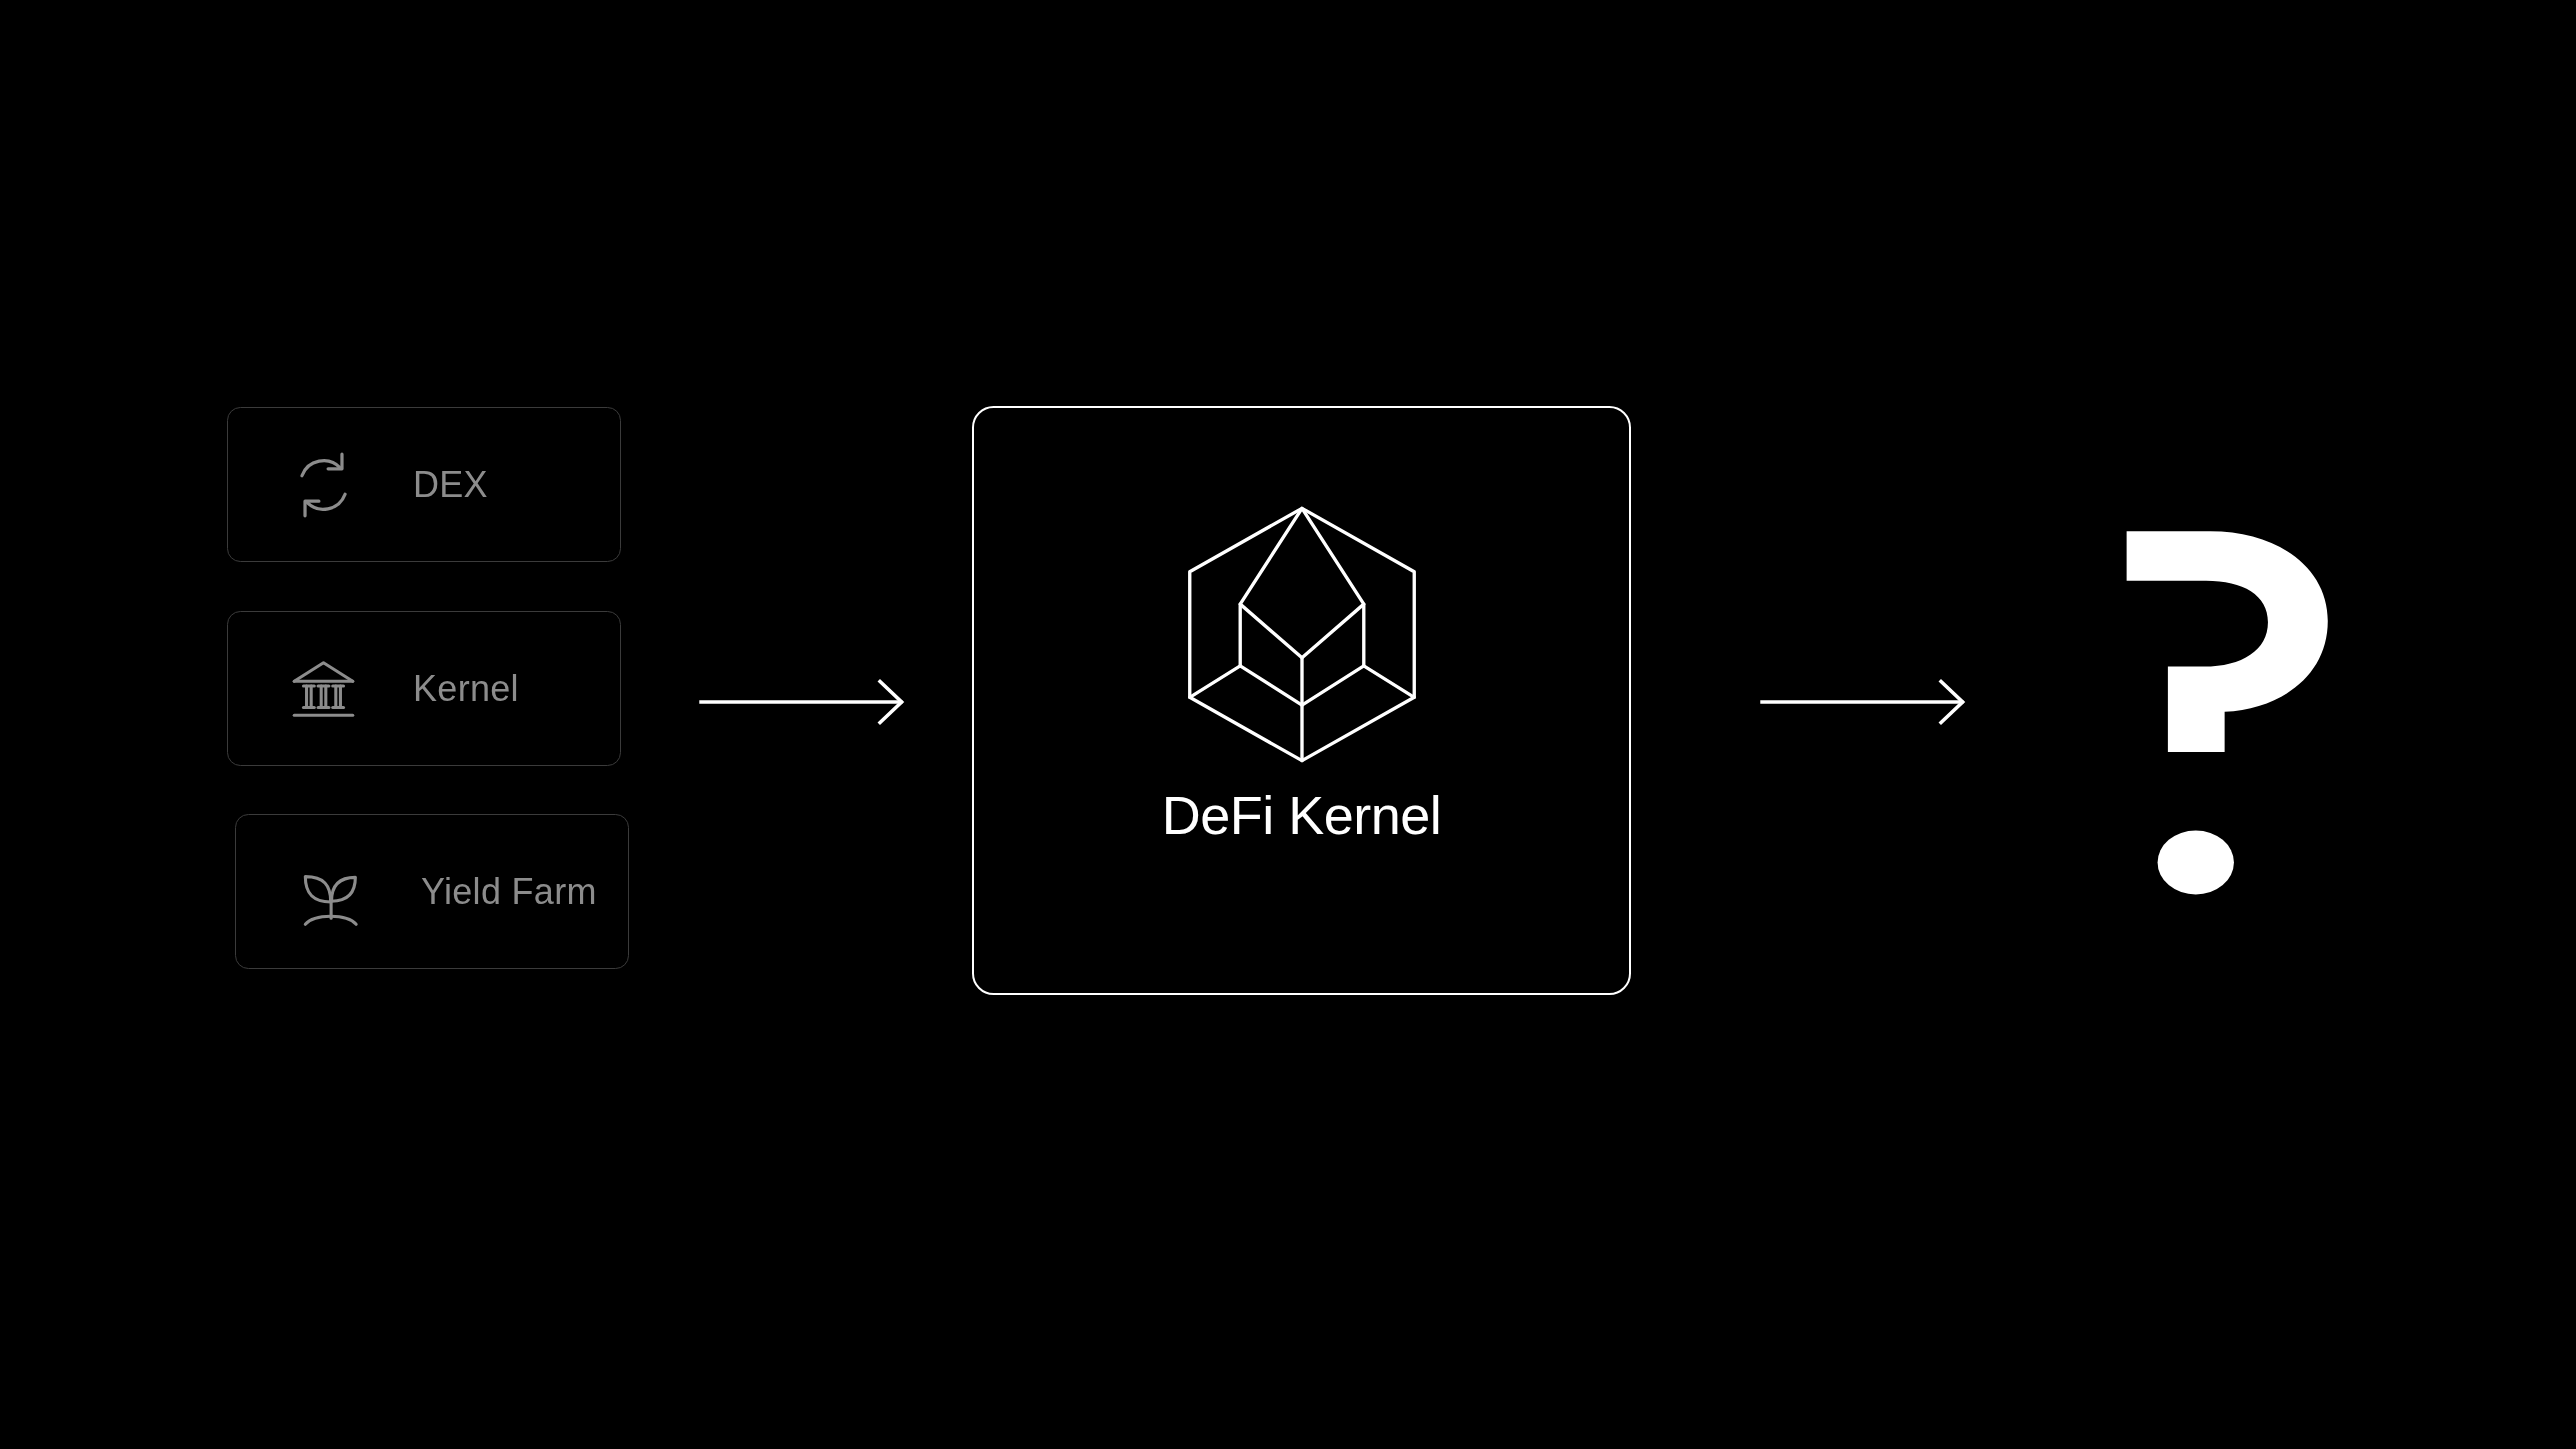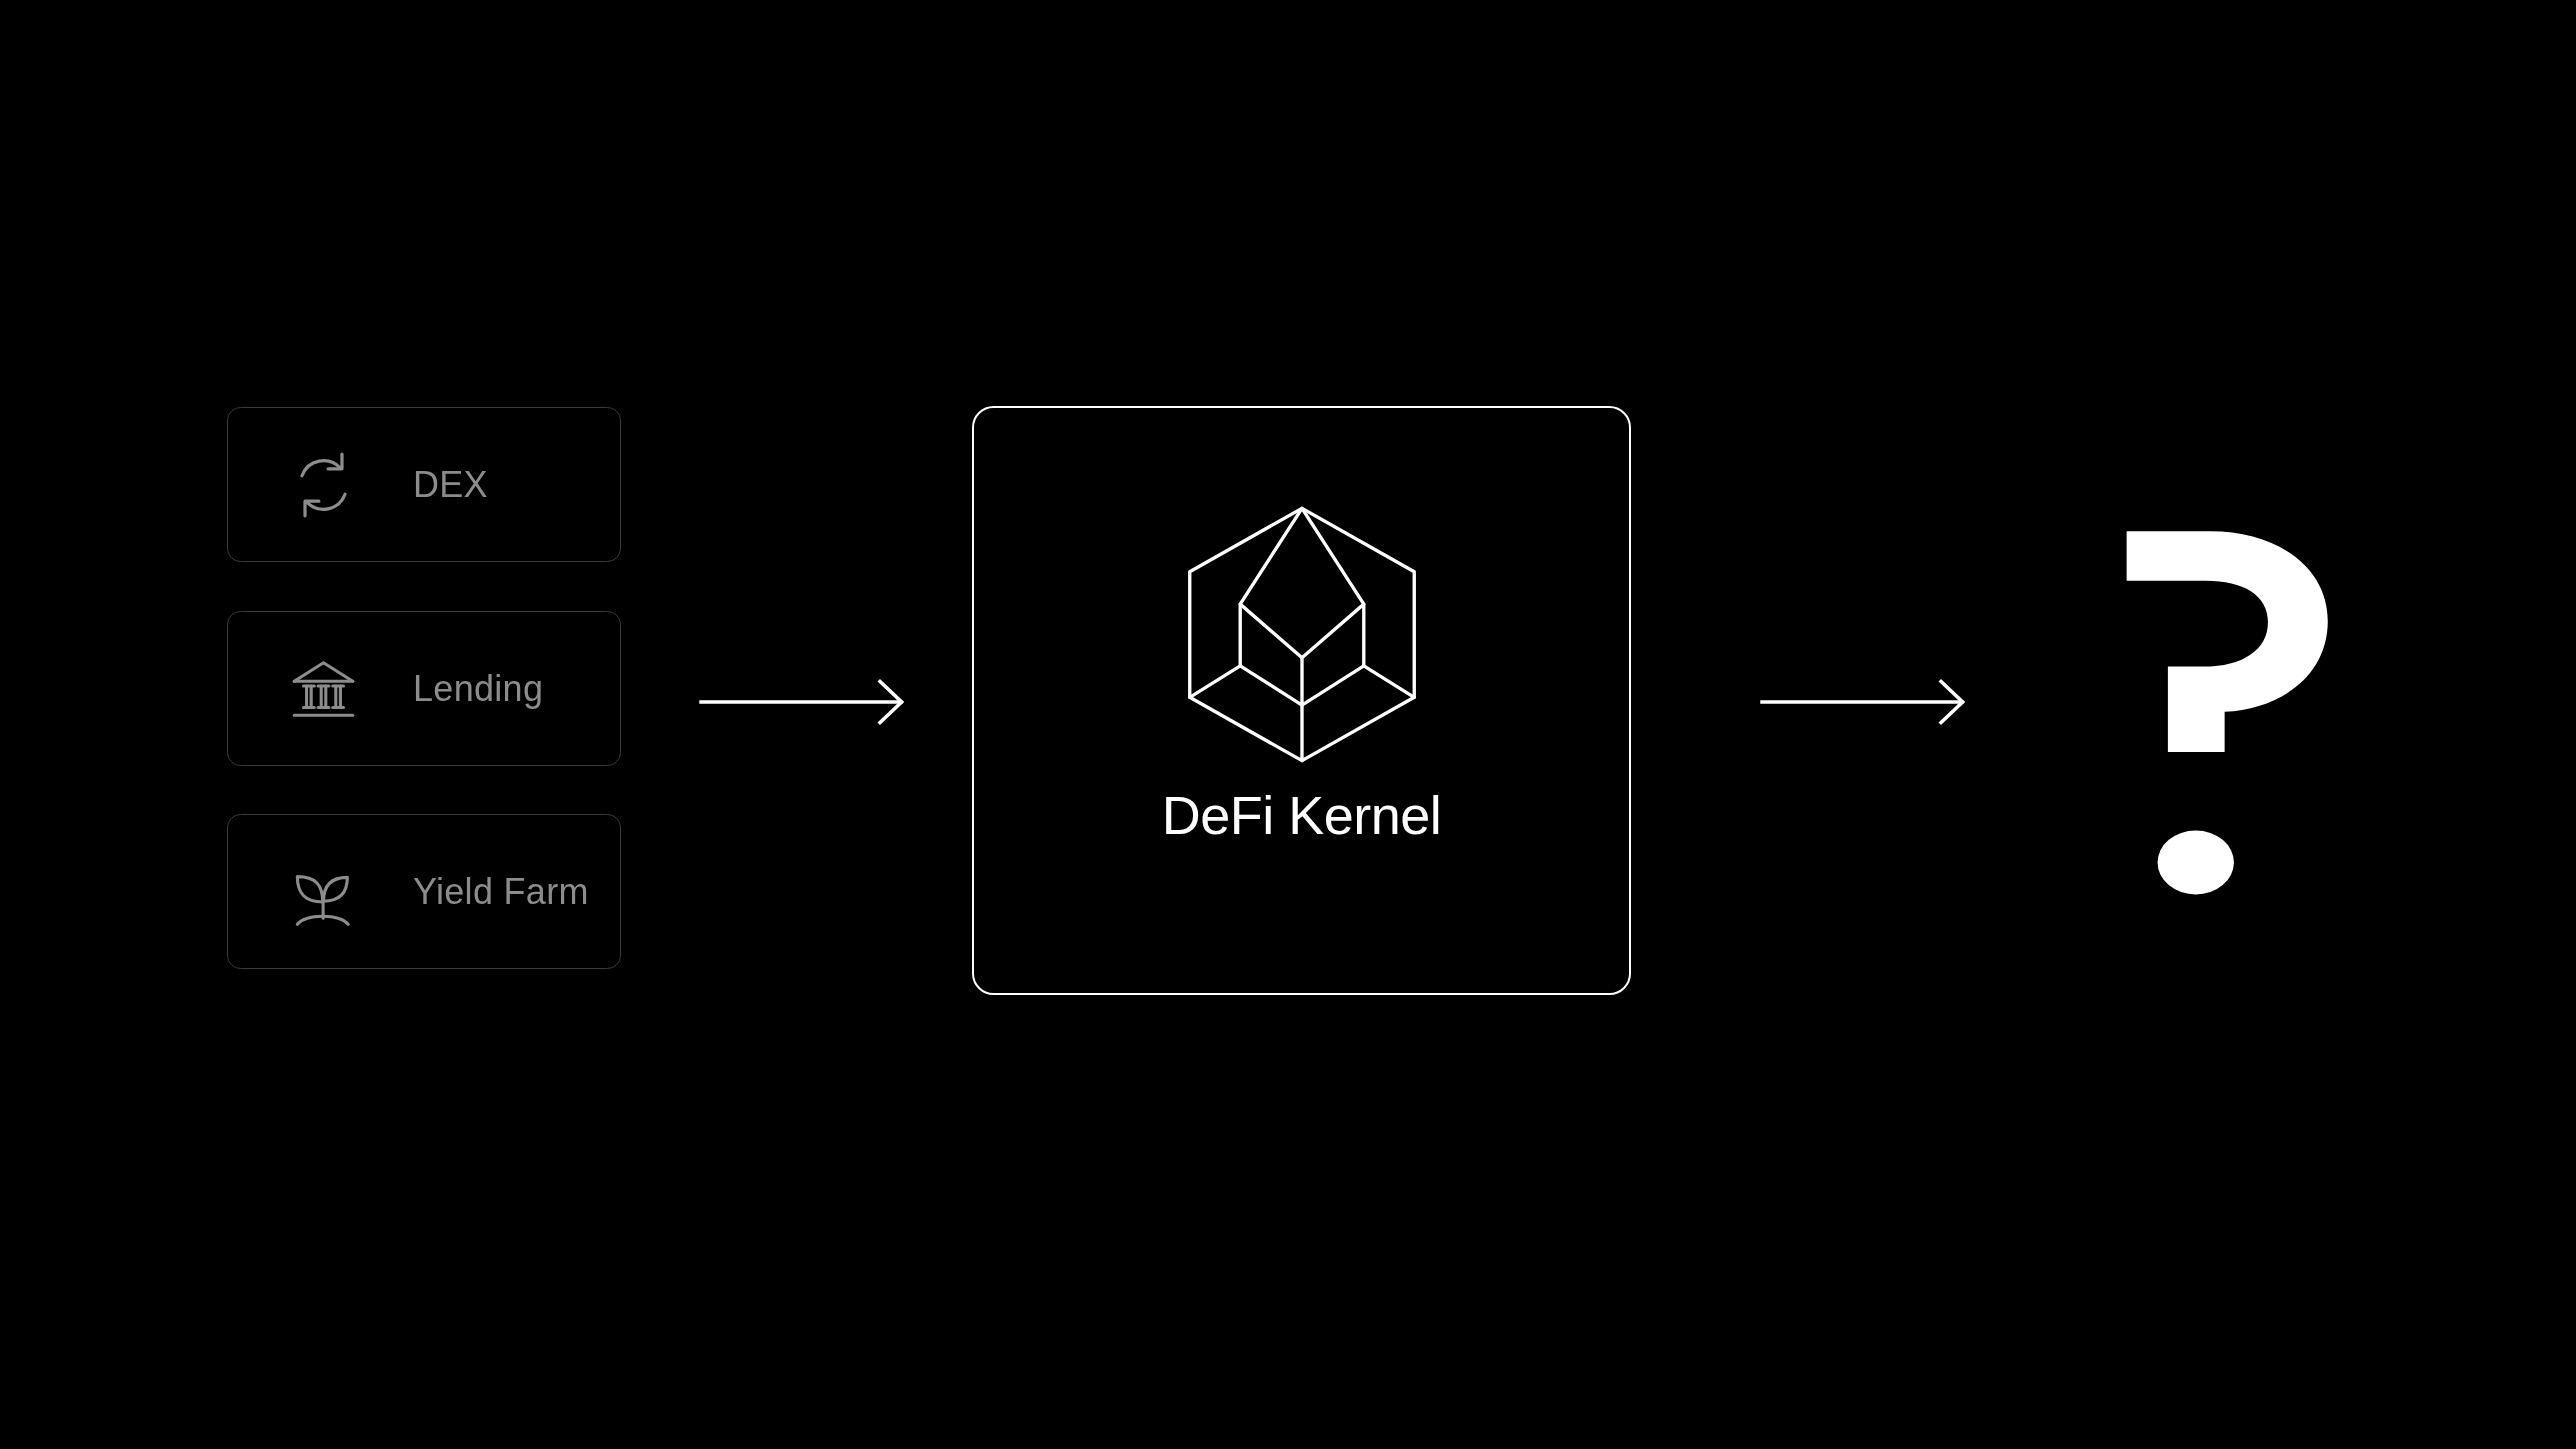--- a/index.html
+++ b/index.html
@@ -30,21 +30,21 @@
     height: 155px;
     box-sizing: border-box;
     border: 1.5px solid #3b3b3b;
     border-radius: 13.4px;
     background: #000000;
     display: flex;
     align-items: center;
   }
   .card-1 { top: 407px; }
   .card-2 { top: 611px; }
-  .card-3 { top: 814px; }
+  .card-3 { top: 814px; margin-left: 8px; }
 
   .card-icon {
     position: absolute;
     left: 57px;
     top: 50%;
     transform: translateY(-50%);
     width: 77px;
     height: 77px;
     display: block;
   }
@@ -159,21 +159,21 @@
           <line x1="43" y1="74" x2="57" y2="74"></line>
 
           <line x1="62" y1="46" x2="76" y2="46"></line>
           <line x1="66" y1="46" x2="66" y2="74"></line>
           <line x1="72" y1="46" x2="72" y2="74"></line>
           <line x1="62" y1="74" x2="76" y2="74"></line>
 
           <line x1="12" y1="84" x2="88" y2="84"></line>
         </svg>
       </span>
-      <span class="card-label">Lending</span>
+      <span class="card-label">Kernel</span>
     </div>
 
     <div class="card card-3">
       <span class="card-icon">
         <svg viewBox="0 0 100 100" width="77" height="77" fill="none" stroke="#8c8c8c" stroke-width="4" stroke-linecap="round" stroke-linejoin="round">
 
           <path d="M49 63 C26 63 16 52 16 30 C40 30 49 41 49 63 Z"></path>
 
           <path d="M50 62 C50 42 59 31 81 31 C81 52 71 62 50 62 Z"></path>
 

